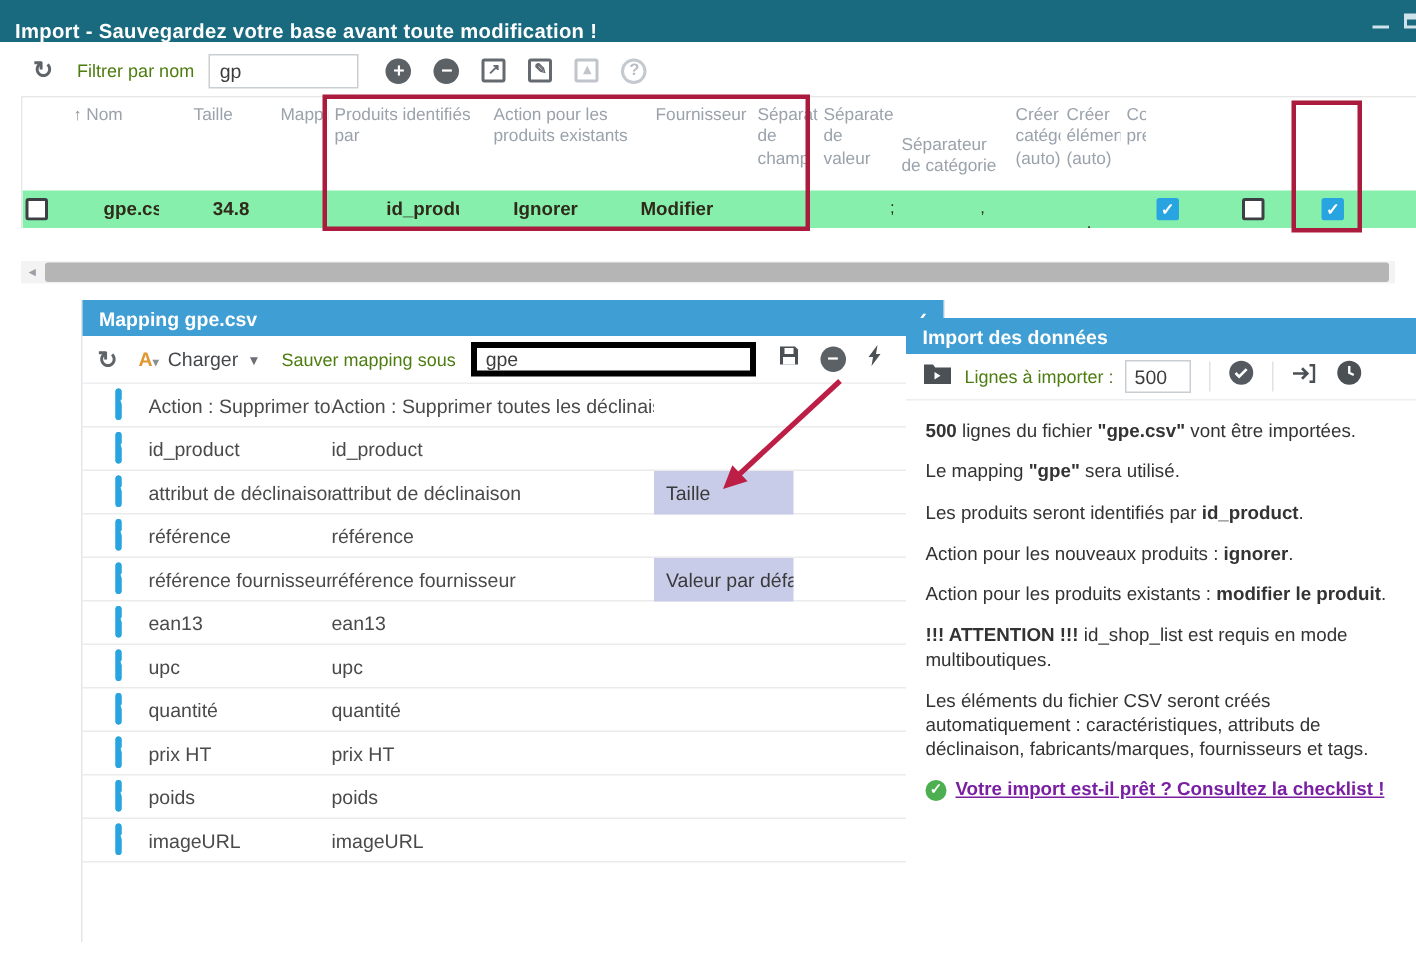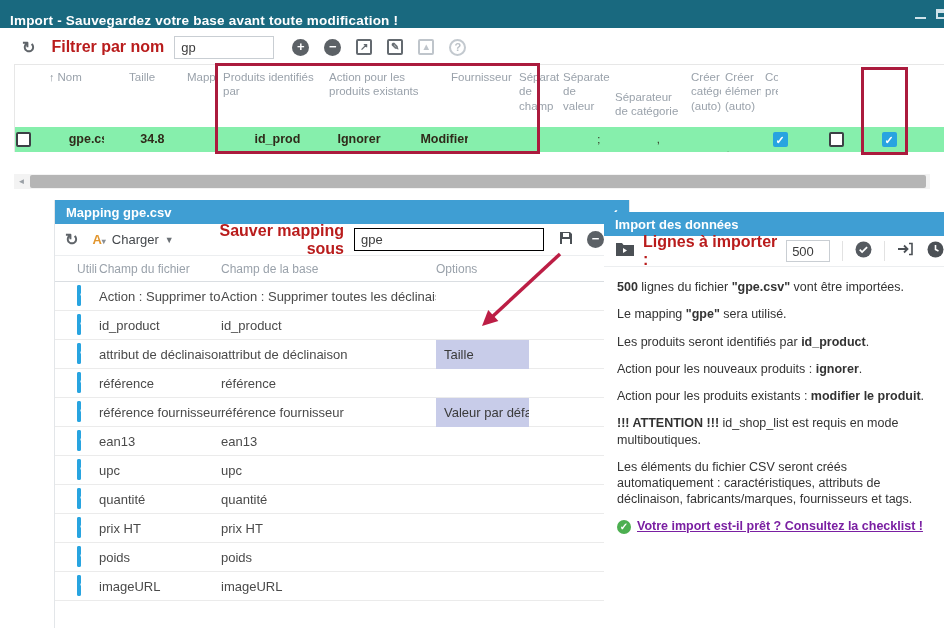--- a/index.html
+++ b/index.html
@@ -12,42 +12,42 @@
               display:flex; align-items:flex-end; padding:0 10px; }
   .titlebar .t { color:#fff; font-size:13.5px; font-weight:bold; letter-spacing:.2px; }
   .win-controls { position:absolute; right:2px; top:0; height:28px; display:flex; align-items:center; gap:10px; }
   .win-min { width:11px; height:2px; background:#cfe3ea; margin-top:8px; }
   .win-restore { width:12px; height:10px; border:2px solid #cfe3ea; border-top-width:4px; margin-right:-6px; }
 
   
   .main-toolbar { position:absolute; left:0; top:30px; width:944px; height:34px; background:#fff;
                   display:flex; align-items:center; }
   .icon-refresh { font-size:16px; color:#5f6469; font-weight:bold; margin-left:22px; }
-  .lbl { font-size:16px; color:#b91c1c;font-weight:bold; }
+  .lbl { font-size:12px; color:#4d7c0f; }
   .main-toolbar .lbl { margin-left:16px; }
   .filter-input { margin-left:10px; width:100px; height:23px; border:1px solid #c9ced3; font-size:13px;
                   padding:0 6px; color:#3c3c3c; font-family:"Liberation Sans",sans-serif; }
   .tb-icons { display:flex; align-items:center; gap:15px; margin-left:18px; }
   .circ { width:17px; height:17px; border-radius:50%; background:#5c6166; color:#fff; font-size:13px;
           font-weight:bold; text-align:center; line-height:16px; }
   .sq { width:16px; height:16px; border:2px solid #646a70; border-radius:2px; color:#646a70;
         font-size:10px; text-align:center; line-height:12px; font-weight:bold; }
   .sq.light { border-color:#bfc5cb; color:#bfc5cb; }
   .circ.light { background:#fff; border:2px solid #c3c9cf; color:#b9bfc5; line-height:12px; font-size:11px; }
 
   
   .files-table { position:absolute; left:14px; top:64px; width:930px; border-top:1px solid #e7e7e7;
                  border-left:1px solid #e7e7e7; overflow:hidden; }
   .ft-head { display:flex; height:62px; background:#fff; }
   .ft-head .cell { font-size:11.5px; color:#9aa2ab; padding:5px 4px 0 4px; overflow:hidden; line-height:1.25; }
   .ft-row { display:flex; height:25px; background:#86efac; align-items:center;gap:32px; }
   .ft-row .cell { font-size:12.5px; color:#2f2a1a; font-weight:bold; padding:0 4px; overflow:hidden;
                   white-space:nowrap; line-height:25px; }
   .c0{width:30px;} .c1{width:80px;} .c2{width:58px;} .c3{width:36px;} .c4{width:106px;}
-  .c5{width:106px;} .c6{width:108px;} .c7{width:68px;margin-left:14px;} .c8{width:44px;} .c9{width:52px;}
+  .c5{width:106px;} .c6{width:108px;} .c7{width:68px;} .c8{width:44px;} .c9{width:52px;}
   .c10{width:76px;margin-top:20px;} .c11{width:56px;} .c12{width:34px;} .c13{width:40px;} .c14{width:17px;}
   .sep-val { text-align:right; font-weight:normal !important; font-size:11px !important; }
   .sort-arrow { color:#8d949c; font-size:11px; margin-right:3px; }
   .cbcell { display:flex; align-items:center; justify-content:center; }
 
   
   .cb { width:15px; height:15px; background:#fff; border:2px solid #3c4045; border-radius:2px;
         position:relative; flex:0 0 auto; }
   .cb.on { background:#28a4e0; border-color:#28a4e0; }
   .cb.on::after { content:"✓"; position:absolute; left:0; top:0; width:100%; height:100%;
@@ -69,21 +69,21 @@
 
   .mapping-panel { position:absolute; left:14px; top:200px; width:576px; height:428px; background:#fff;
                    border-left:1px solid #e3e6e9; border-right:1px solid #e3e6e9;margin-left:40px; }
   .map-toolbar { height:32px; display:flex; align-items:center; border-bottom:1px solid #eceef0; }
   .map-toolbar .icon-refresh { margin-left:10px; }
   .a-icon { margin-left:14px; font-size:13px; font-weight:bold; color:#e2962e; }
   .a-icon .tri { color:#8a8f94; font-size:8px; }
   .charger-lbl { margin-left:6px; font-size:13px; color:#44484c; }
   .caret { color:#6b7075; font-size:9px; margin-left:6px; }
   .map-toolbar .save-lbl { margin-left:14px;text-align:right; }
-  .mapping-name-input { margin-left:10px; width:190px; height:23px; border:1px solid #000000;
+  .mapping-name-input { margin-left:10px; width:190px; height:23px; border:4px solid #000000;
                         font-size:13px; padding:0 6px; color:#3c3c3c; font-family:"Liberation Sans",sans-serif; }
   .map-tb-icons { display:flex; align-items:center; gap:13px; margin-left:14px; }
   .svgicon { display:inline-block; }
 
   .map-head { height:26px; display:flex; align-items:center; border-bottom:1px solid #dadee2;
               font-size:12px; color:#9aa2ab; }
   .mh0 { margin-left:22px; width:20px; overflow:hidden; white-space:nowrap; }
   .mh1 { margin-left:2px; width:122px; }
   .mh2 { width:215px; }
   .mh3 { width:93px; }
@@ -212,26 +212,20 @@
             </svg>
         </span>
         <span class="circ">−</span>
         <span class="svgicon">
           <svg width="12" height="16" viewBox="0 0 12 16">
               <path d="M8 1 2 9h3l-1 6 6-8H7z" fill="#4b5055"></path>
             </svg>
         </span>
       </span>
     </div>
-    <div class="map-head">
-      <span class="mh0">Utili</span>
-      <span class="mh1">Champ du fichier</span>
-      <span class="mh2">Champ de la base</span>
-      <span class="mh3">Options</span>
-    </div>
 
     <div class="map-row">
       <span class="cbwrap"><span class="cb on"></span></span>
       <span class="mc-file">Action : Supprimer tou</span>
       <span class="mc-base">Action : Supprimer toutes les déclinais</span>
       <span class="chip empty"></span>
     </div>
     <div class="map-row">
       <span class="cbwrap"><span class="cb on"></span></span>
       <span class="mc-file">id_product</span>

